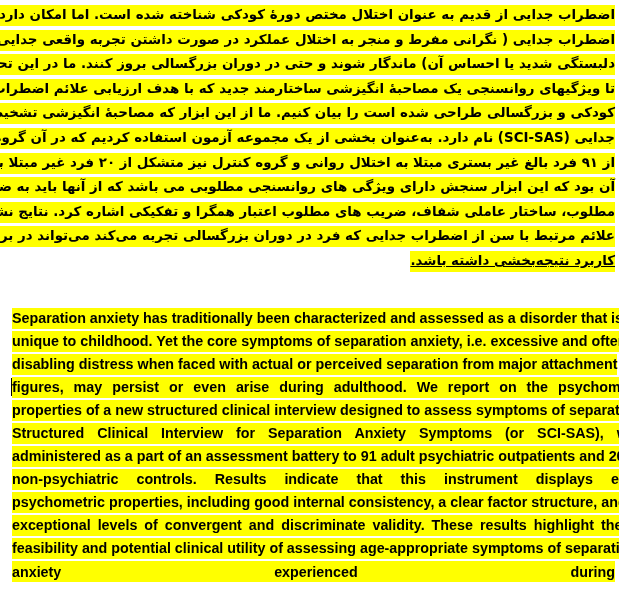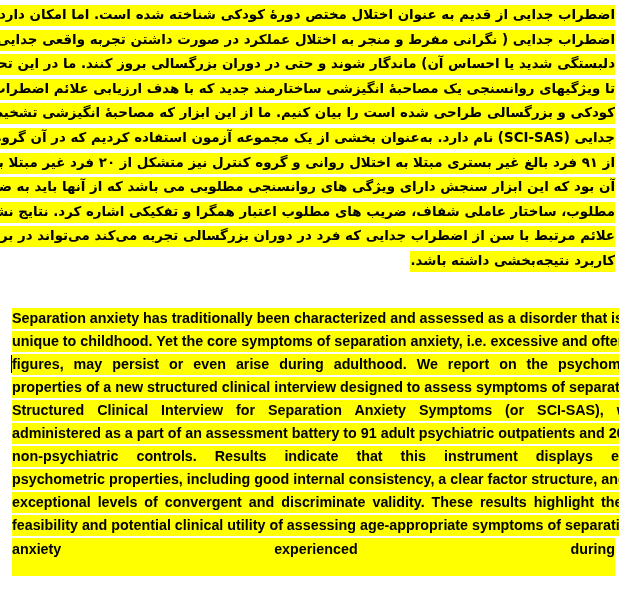--- a/index.html
+++ b/index.html
@@ -61,21 +61,21 @@
       padding-left: 40px;
     }
     .fa-line {
       display: block;
       height: 24.6px;
       white-space: nowrap;
       direction: rtl;
       text-align: justify;
       text-align-last: justify;
     }
-    .fa-line.last { text-align-last: right; }
+    .fa-line.last { text-align-last: right; text-decoration: underline; }
     .fa-line .hl { padding: 2px 0 4px 0; }
   </style>
 </head>
 <body>
 
 <div class="doc">
 
   <div class="fa-para" style="margin-top:3px;">
     <span class="fa-line"><span class="hl">اضطراب جدایی از قدیم به عنوان اختلال مختص دورۀ کودکی شناخته شده است.  اما امکان دارد علائم اصلی</span></span>
     <span class="fa-line"><span class="hl">اضطراب جدایی ( نگرانی مفرط و منجر به اختلال عملکرد در صورت داشتن تجربه واقعی جدایی از اشخاص مورد</span></span>
@@ -86,27 +86,28 @@
     <span class="fa-line"><span class="hl">از ۹۱ فرد بالغ غیر بستری مبتلا به اختلال روانی و گروه کنترل نیز متشکل از ۲۰ فرد غیر مبتلا بودند. نتایج گویای</span></span>
     <span class="fa-line"><span class="hl">آن بود که این ابزار سنجش دارای ویژگی های روانسنجی مطلوبی می باشد که از آنها باید به ضریب همسانی درونی</span></span>
     <span class="fa-line"><span class="hl">مطلوب، ساختار عاملی شفاف، ضریب های مطلوب اعتبار همگرا و تفکیکی اشاره کرد. نتایج نشان دادند که ارزیابی</span></span>
     <span class="fa-line"><span class="hl">علائم مرتبط با سن از اضطراب جدایی که فرد در دوران بزرگسالی تجربه می‌کند می‌تواند در بررسی‌های بالینی</span></span>
     <span class="fa-line last"><span class="hl">کاربرد نتیجه‌بخشی داشته باشد.</span></span>
   </div>
 
   <div class="en-para">
     <span class="line"><span class="hl">Separation anxiety has traditionally been characterized and assessed as a disorder that is</span></span>
     <span class="line"><span class="hl">unique to childhood. Yet the core symptoms of separation anxiety, i.e. excessive and often</span></span>
+    <span class="line"><span class="hl">disabling distress when faced with actual or perceived separation from major attachment</span></span>
     <span class="line" style="position:relative;"><span style="position:absolute;left:-1px;top:2px;width:1px;height:18px;background:#000;"></span><span class="hl" style="word-spacing:6px;">figures, may persist or even arise during adulthood. We report on the psychometric</span></span>
     <span class="line"><span class="hl">properties of a new structured clinical interview designed to assess symptoms of separation</span></span>
     <span class="line"><span class="hl" style="word-spacing:9px;">Structured Clinical Interview for Separation Anxiety Symptoms (or SCI-SAS), was</span></span>
     <span class="line"><span class="hl">administered as a part of an assessment battery to 91 adult psychiatric outpatients and 20</span></span>
     <span class="line"><span class="hl" style="word-spacing:14px;">non-psychiatric controls. Results indicate that this instrument displays excellent</span></span>
     <span class="line"><span class="hl">psychometric properties, including good internal consistency, a clear factor structure, and</span></span>
     <span class="line"><span class="hl" style="word-spacing:3px;">exceptional levels of convergent and discriminate validity. These results highlight the</span></span>
     <span class="line"><span class="hl">feasibility and potential clinical utility of assessing age-appropriate symptoms of separation</span></span>
-    <span class="line" style="background:#ffff00;height:38px;margin-top:1px;margin-bottom:1px;display:flex;justify-content:space-between;">
+    <span class="line" style="background:#ffff00;height:21px;margin-top:1px;margin-bottom:1px;display:flex;justify-content:space-between;">
       <span style="width:100%;text-align:justify;text-align-last:justify;">anxiety experienced during</span>
     </span>
     <span class="line last-line"></span>
   </div>
 
 </div>
 
 </body></html>

